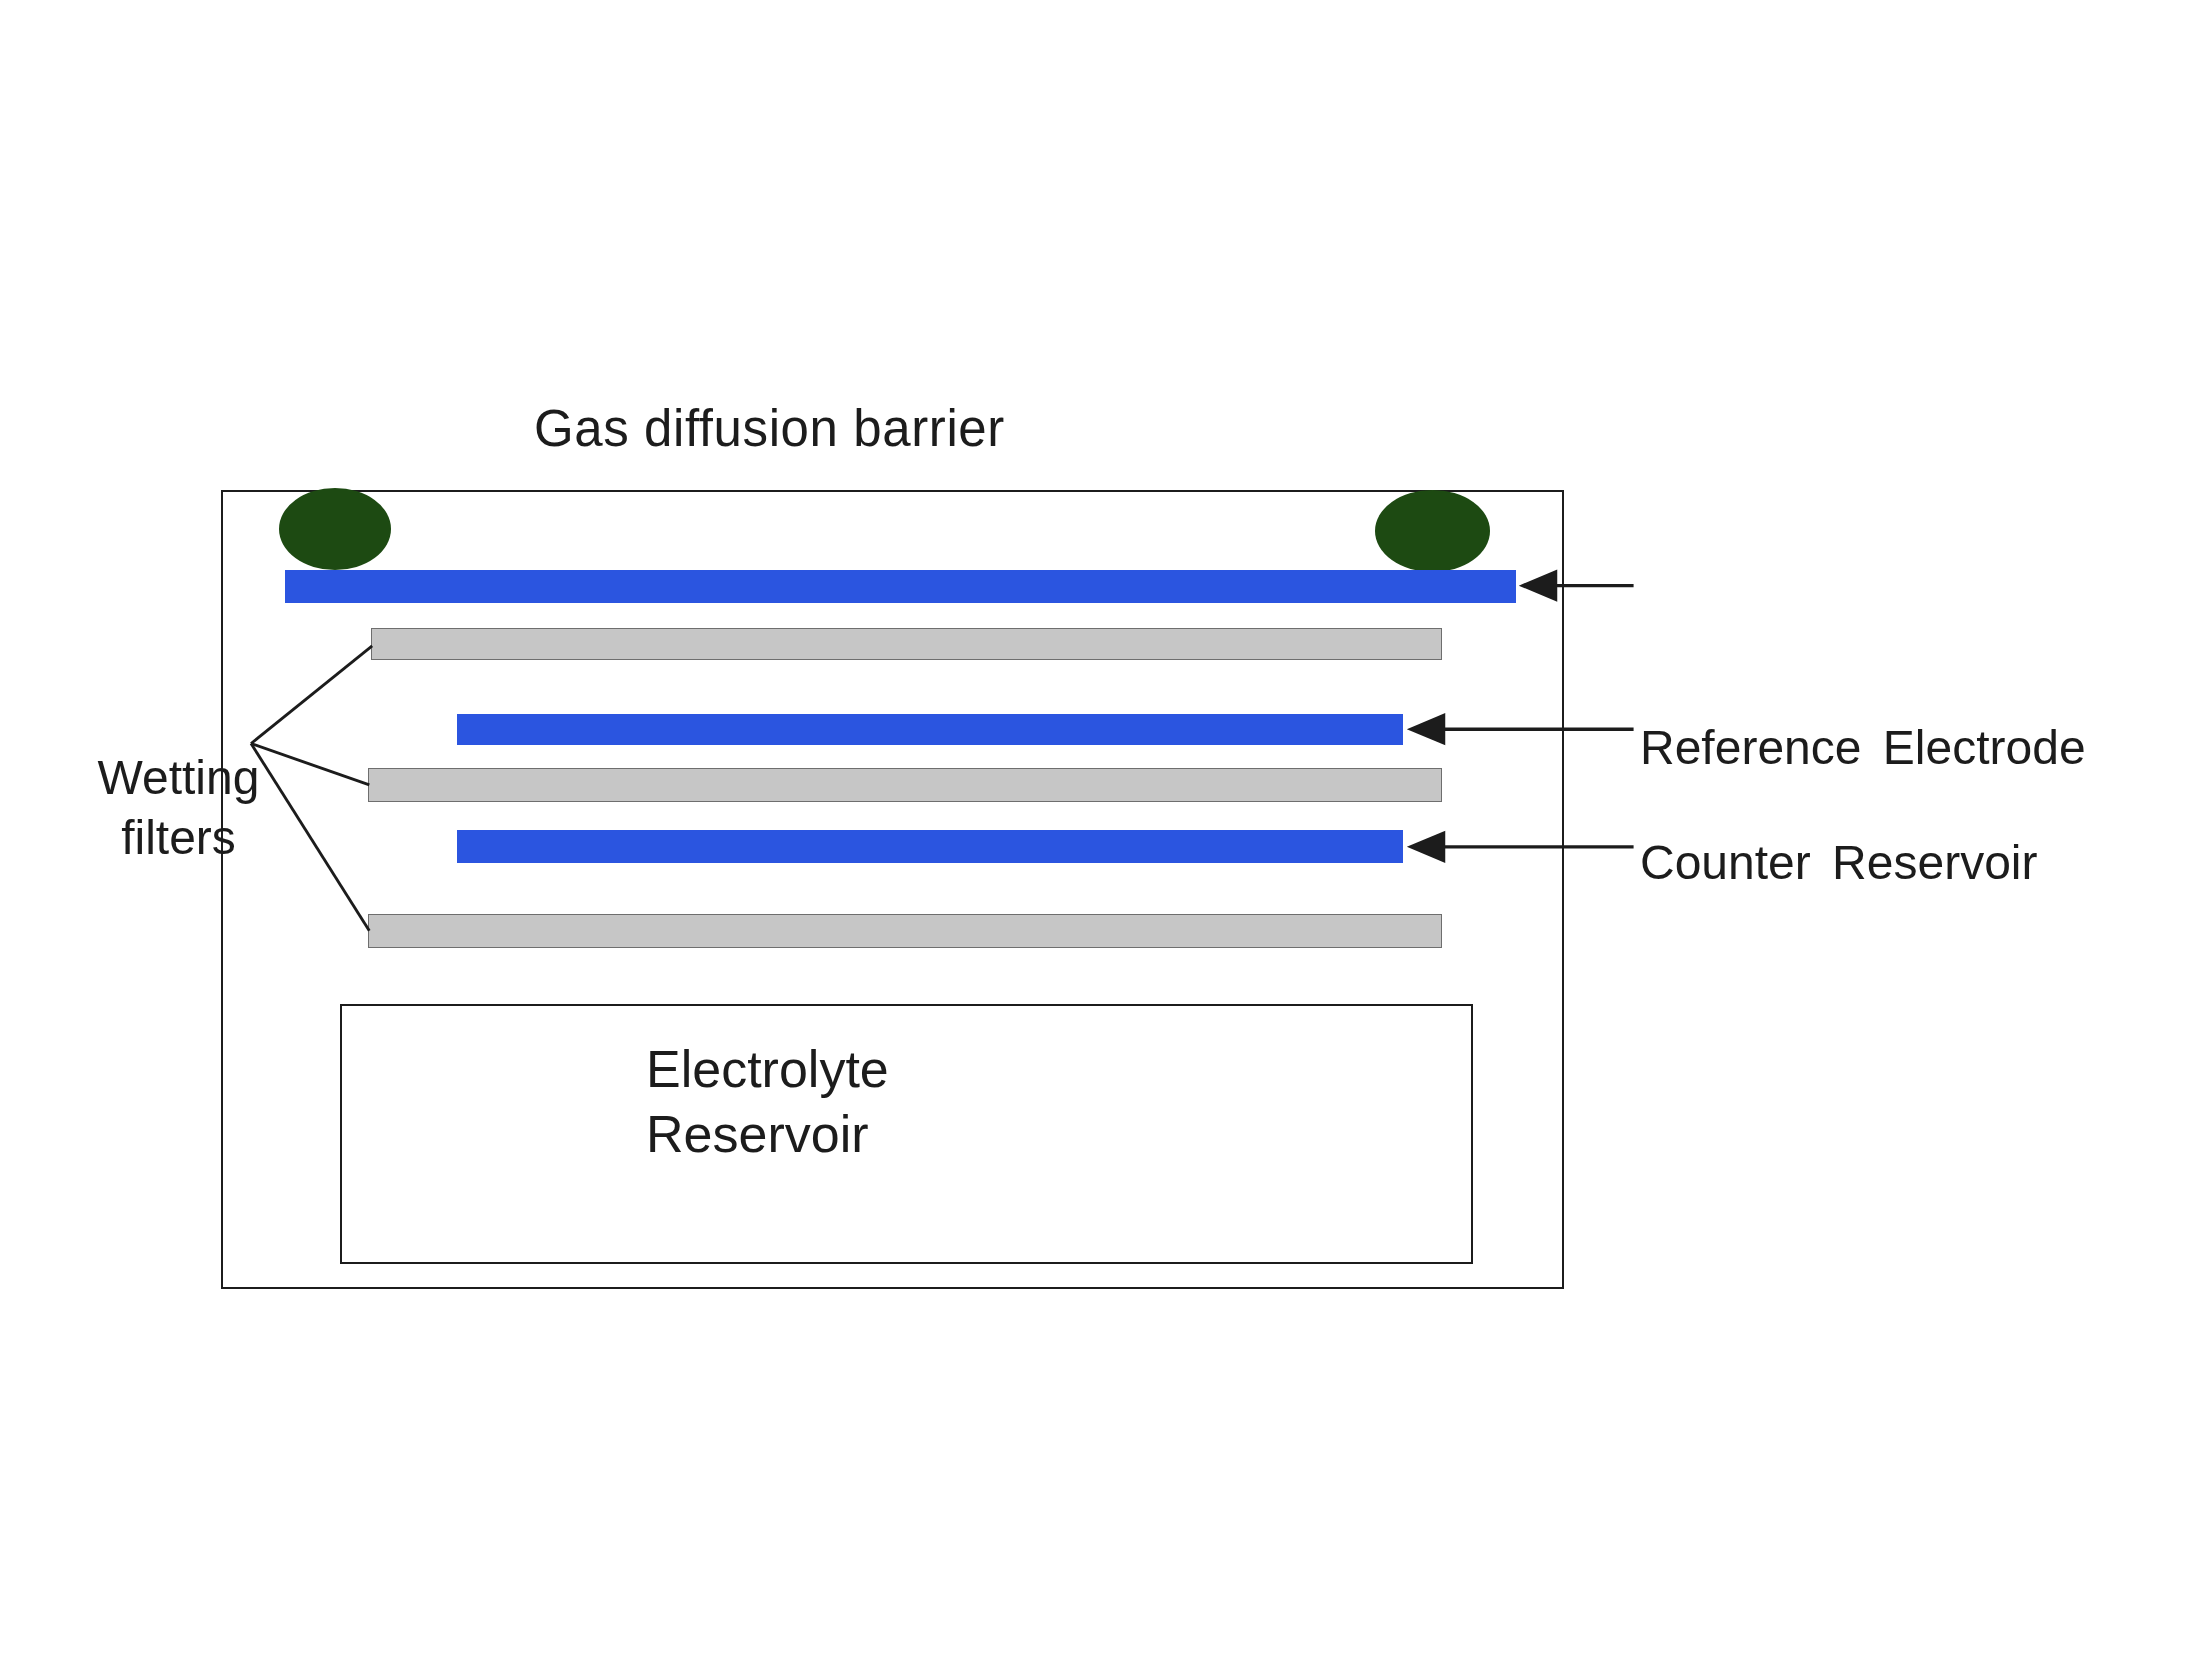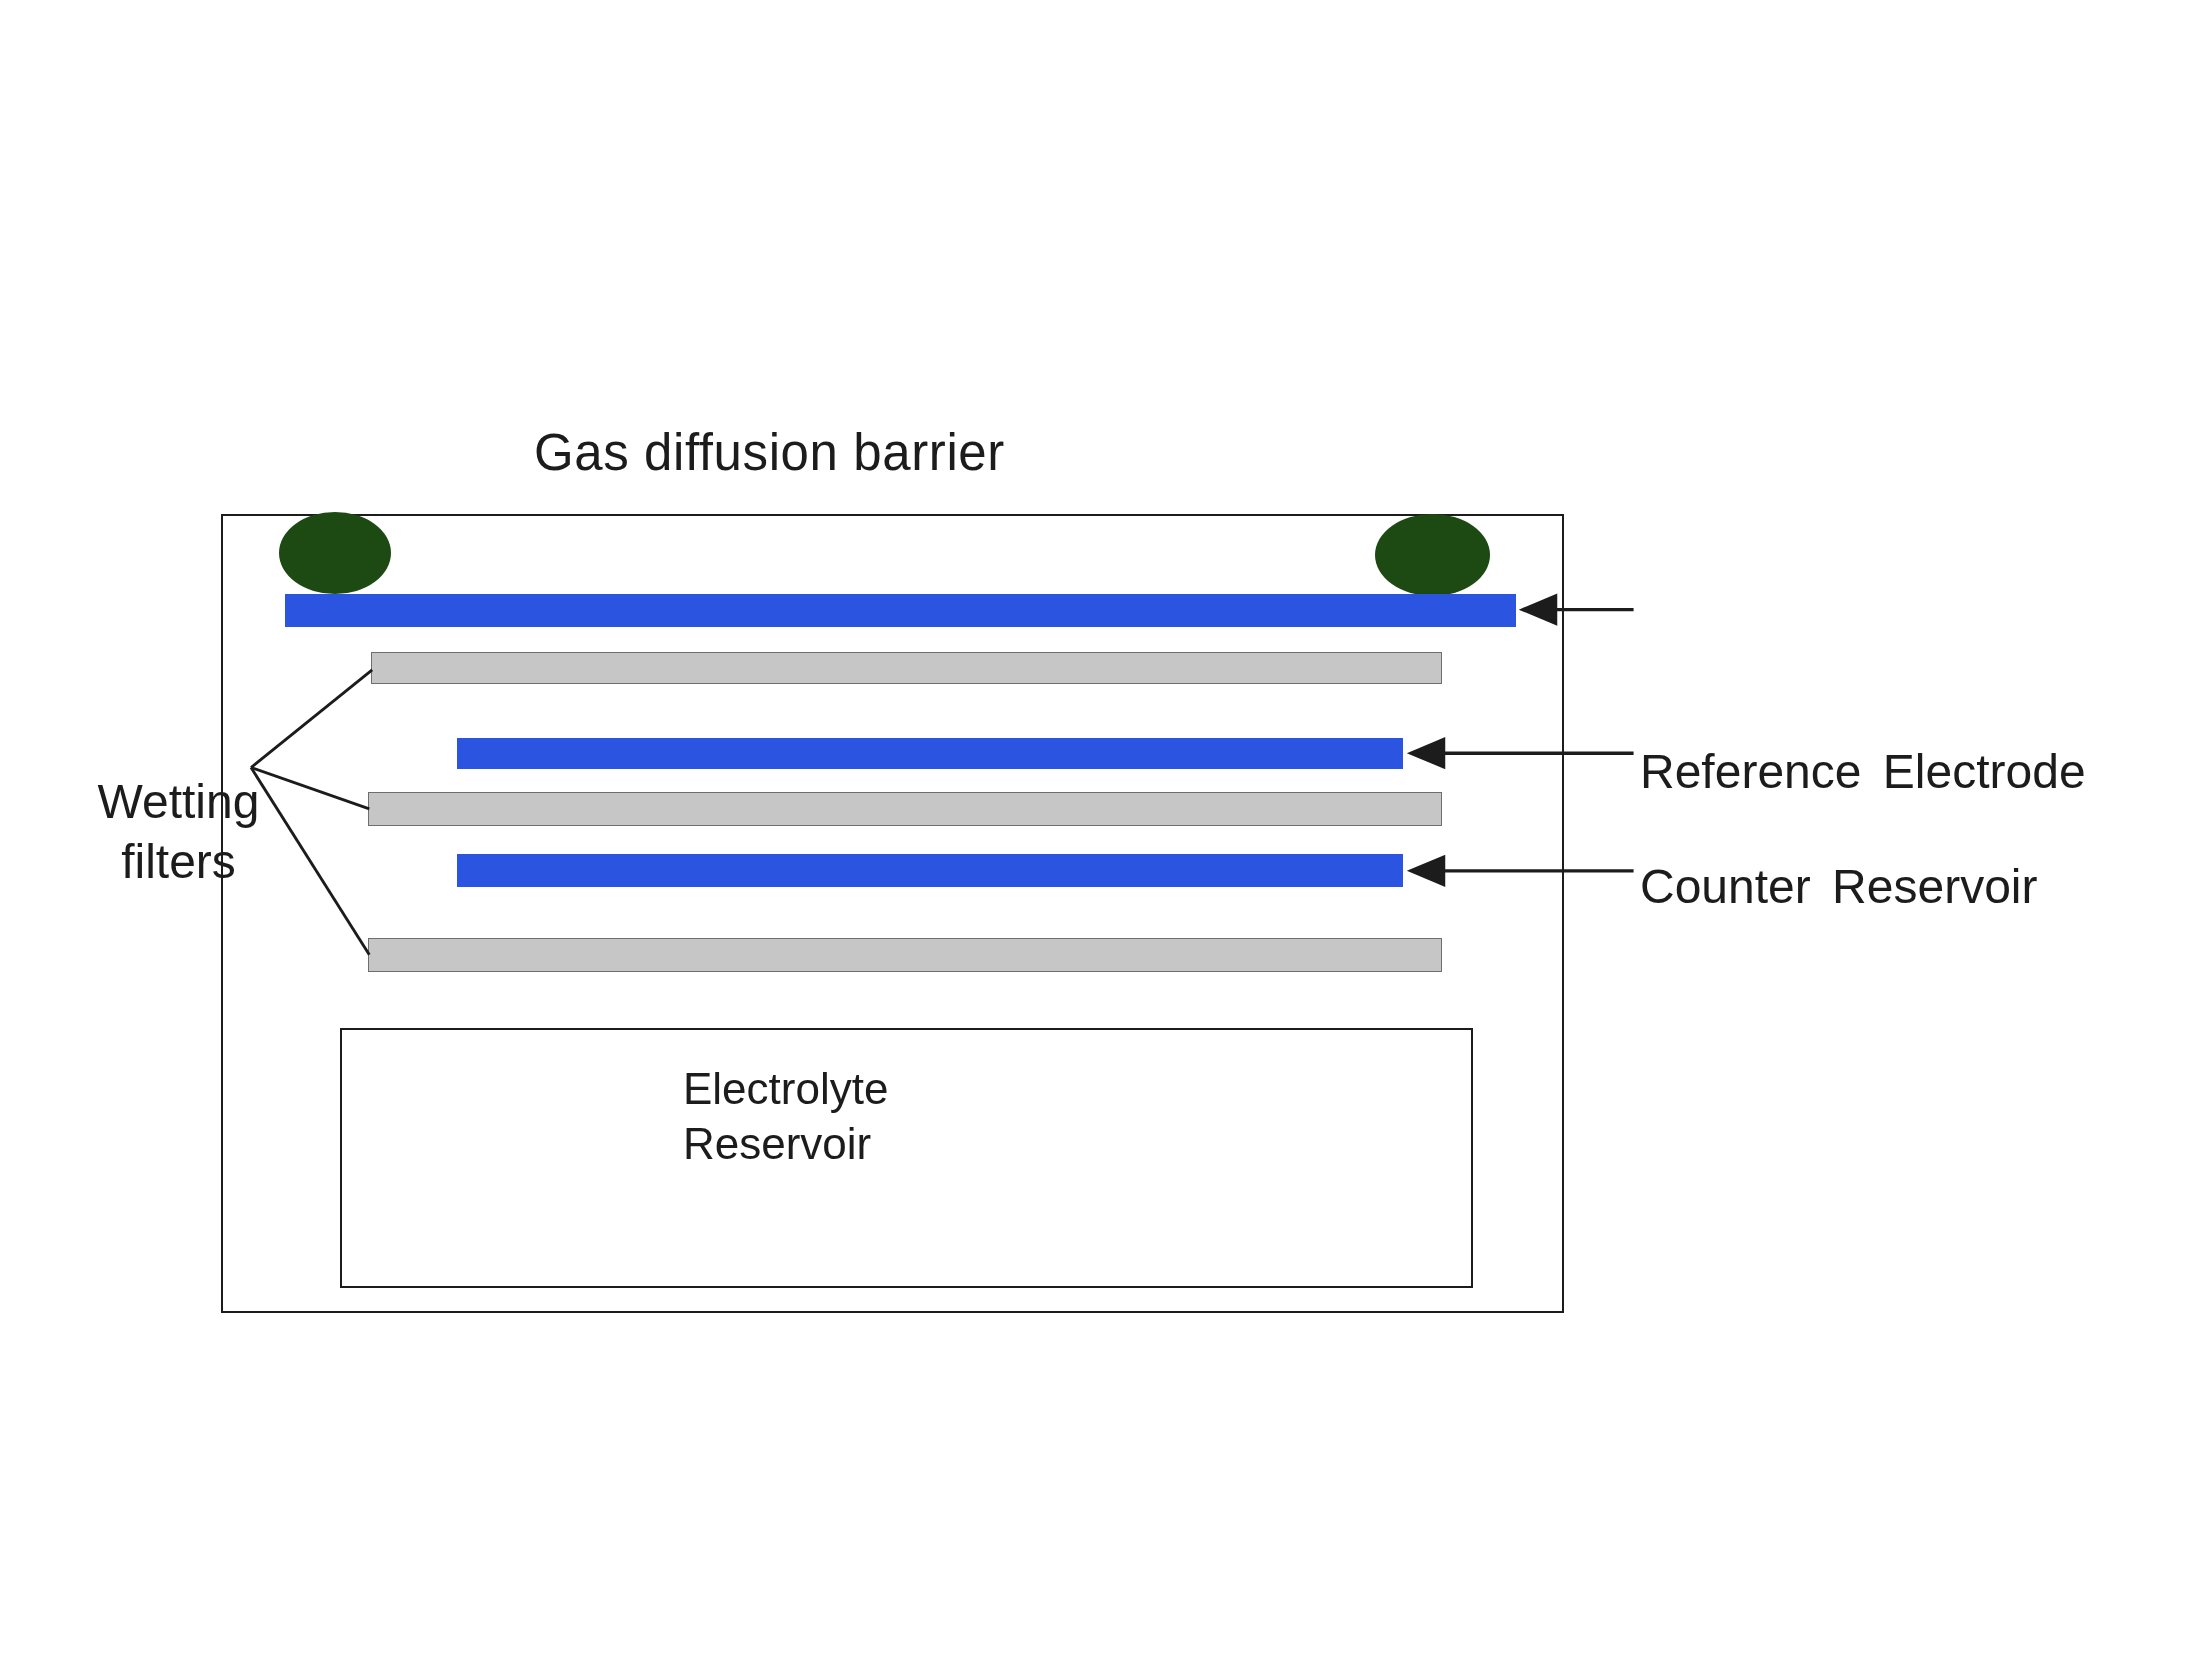--- a/index.html
+++ b/index.html
@@ -8,21 +8,20 @@
     background: #ffffff;
     font-family: "Liberation Sans", sans-serif;
   }
   .canvas {
     position: relative;
     width: 2205px;
     height: 1471px;
     background: var(--bg, #ffffff);
     overflow: hidden;
     color: var(--ink, #1c1c1c);
-    margin-top: 24px;
   }
   .label {
     position: absolute;
     color: var(--ink, #1c1c1c);
     white-space: pre-line;
     line-height: 1.25;
   }
   .title {
     left: 534px;
     top: 397px;
@@ -30,23 +29,23 @@
     letter-spacing: 0.6px;
   }
   .wetting-label {
     left: 75px;
     top: 748px;
     width: 207px;
     text-align: center;
     font-size: 48px;
   }
   .reservoir-label {
-    left: 683px;
+    left: 646px;
     top: 1037px;
-    font-size: 44px;
+    font-size: 52px;
   }
   .right-label {
     left: 1640px;
     font-size: 48px;
     white-space: nowrap;
     word-spacing: 8px;
   }
   .right-label.working   { top: 577px; }
   .right-label.reference { top: 718px; text-align: right; }
   .right-label.counter   { top: 833px; }

